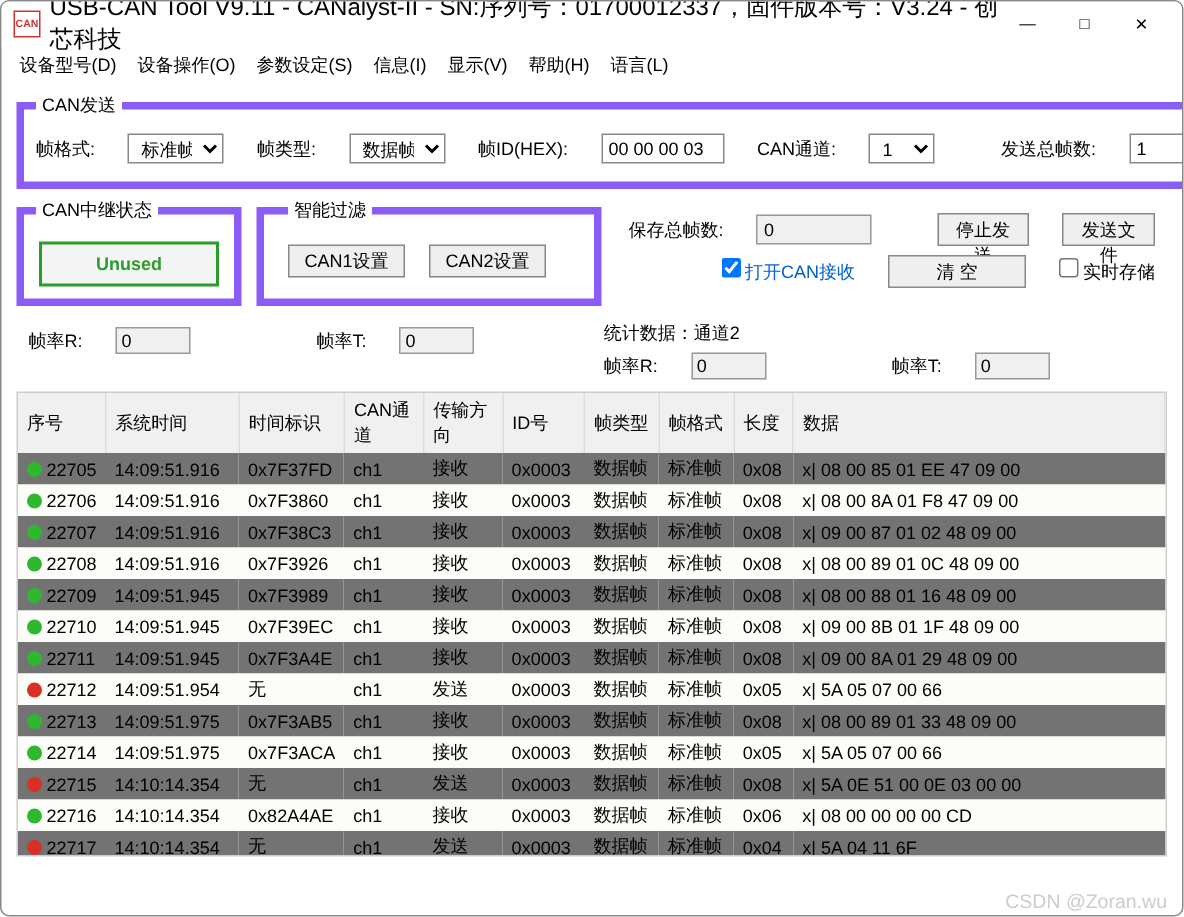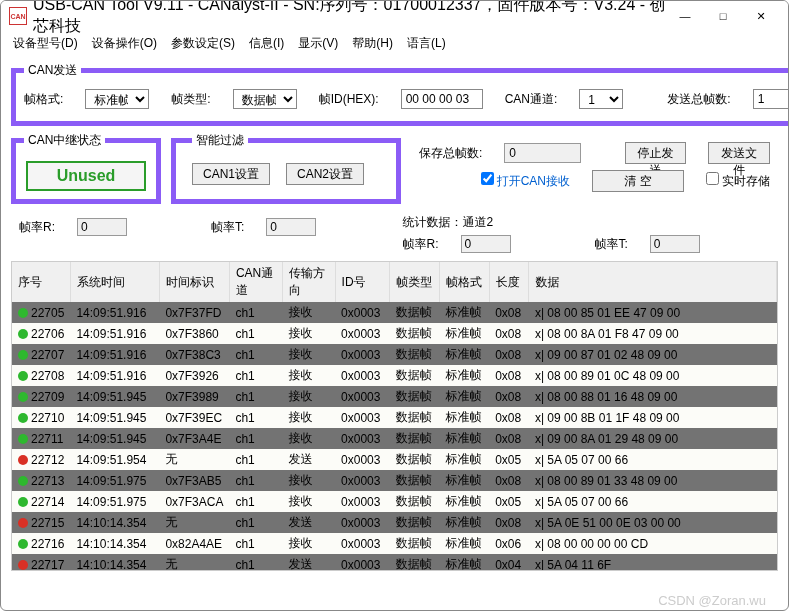--- a/index.html
+++ b/index.html
@@ -13,39 +13,39 @@
 fieldset { border: 5px solid #8b5cf6; padding: 6px 8px 8px; margin-bottom: 6px; }
 legend { padding: 0 4px; font-size: 12px; }
 .row { display: flex; align-items: center; gap: 22px; margin: 4px 0; flex-wrap: nowrap; }
 label { white-space: nowrap; }
 select, input[type=text] { border: 1px solid #888; padding: 2px 4px; font-size: 12px; background: #fff; height: 20px; }
 button { border: 1px solid #888; background: #efefef; padding: 2px 10px; font-size: 12px; height: 22px; cursor: pointer; }
 .spacer { flex: 1; }
 input[type=checkbox] { margin-right: 3px; }
 .mid-panels { display: flex; gap: 10px; align-items: flex-start; }
 .can-status fieldset { width: 150px; height: 72px; }
-.unused-btn { display: block; margin: 6px auto; width: 120px; height: 30px; border: 2px solid #2a9d2a; color: #2a9d2a; font-size: 16px; font-weight: bold; background: #f5f5f5; text-align: center; line-height: 26px; }
+.unused-btn { display: block; margin: 6px auto; width: 120px; height: 30px; border: 2px solid #2a9d2a; color: #2a9d2a; font-size: 12px; font-weight: bold; background: #f5f5f5; text-align: center; line-height: 26px; }
 .filter-set { flex: 1; }
 .filter-set fieldset { height: 72px; display: flex; align-items: center; gap: 16px; padding: 10px 16px; }
 .right-block { flex: 1; padding: 4px 8px; }
 .right-block .row { margin: 6px 0; }
 .rb-input { background: #f0f0f0; border: 1px solid #999; width: 90px; height: 20px; padding: 2px 4px; }
 .stats-row { display: flex; gap: 0; }
 .stats-row > div { flex: 1; padding: 4px 8px; }
 .stat-input { background: #f0f0f0; border: 1px solid #999; width: 50px; height: 18px; padding: 1px 3px; }
 .table-wrap { border: 1px solid #ccc; height: 310px; overflow: hidden; }
 table { border-collapse: collapse; width: 100%; font-size: 12px; }
 th { text-align: left; background: #f0f0f0; padding: 3px 6px; border-right: 1px solid #ddd; font-weight: normal; }
 td { padding: 2px 6px; white-space: nowrap; }
 tr.row-even { background: #737373; }
 tr.row-odd { background: #fcfcf8; }
 .dot { display: inline-block; width: 10px; height: 10px; border-radius: 50%; margin-right: 3px; vertical-align: middle; }
 .dot-green { background: #2eb82e; }
 .dot-red { background: #d93025; }
-.watermark { position: absolute; right: 22px; bottom: 2px; color: #ccc; font-size: 13px; }
+.watermark { position: absolute; right: 10px; bottom: 2px; color: #ccc; font-size: 13px; }
 </style>
 </head>
 <body>
 
 <div class="titlebar">
   <div class="app-icon">CAN</div>
   <div class="title-text">USB-CAN Tool V9.11 - CANalyst-II - SN:序列号：01700012337，固件版本号：V3.24 - 创芯科技</div>
   <div class="win-btn">—</div>
   <div class="win-btn">□</div>
   <div class="win-btn">✕</div>

